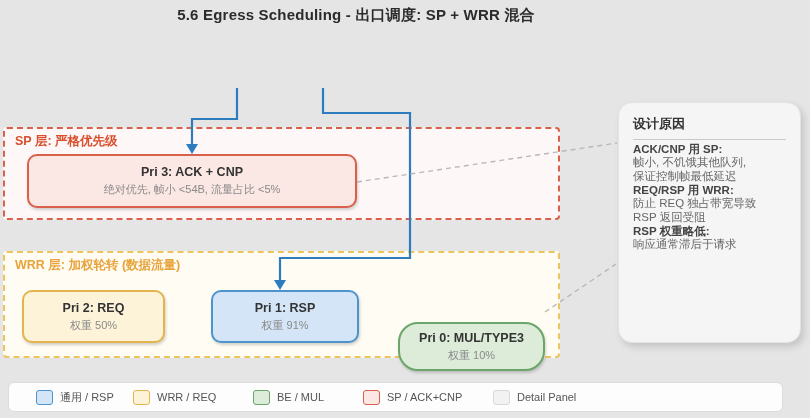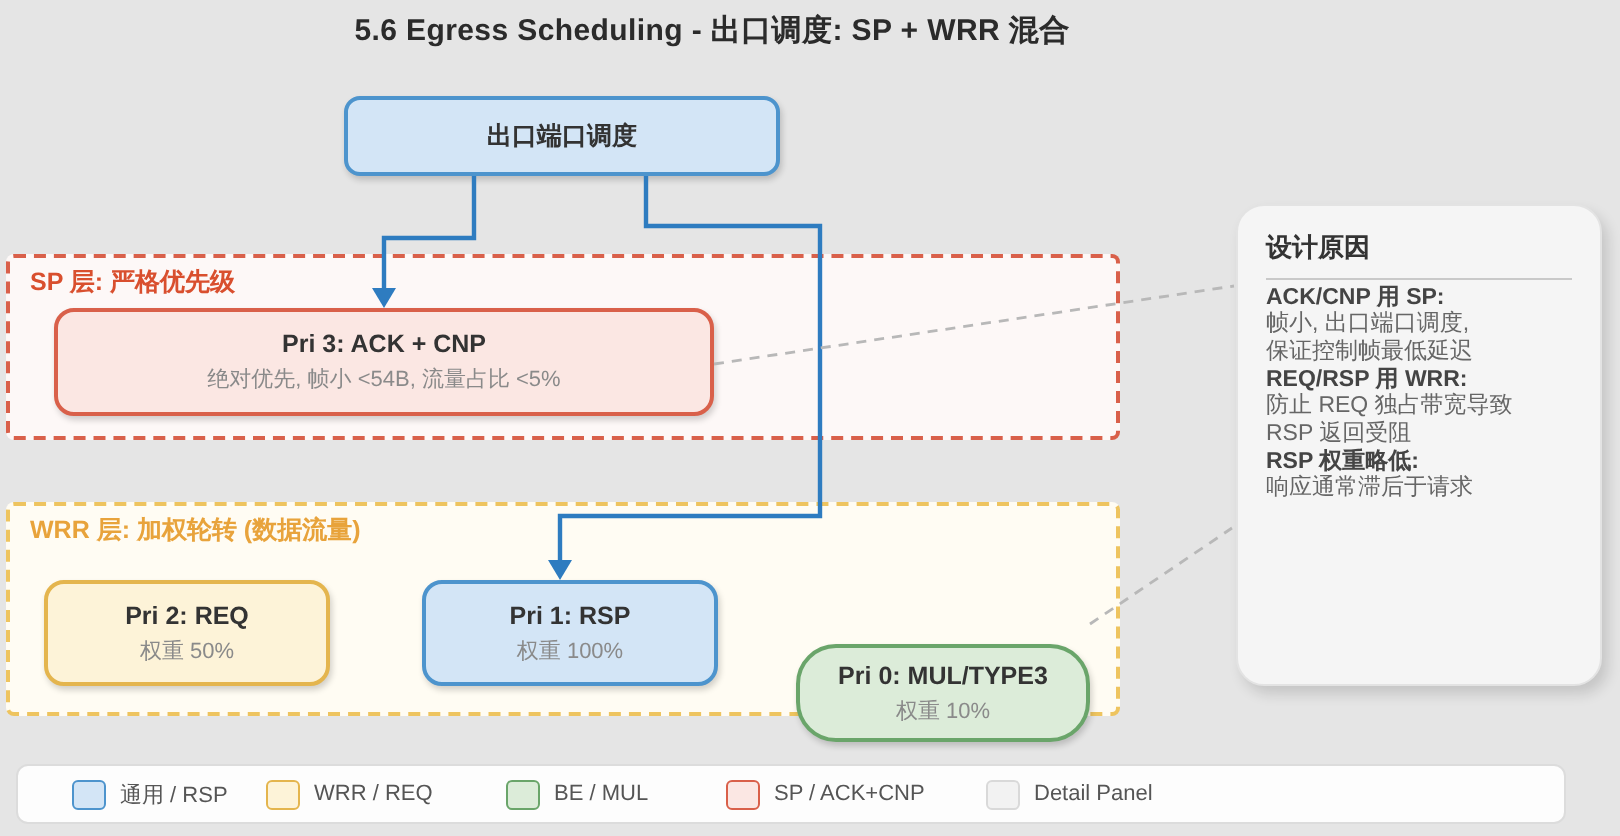--- a/index.html
+++ b/index.html
@@ -87,50 +87,47 @@
 
   <div class="title">5.6 Egress Scheduling - 出口调度: SP + WRR 混合</div>
 
   <div class="layer sp-layer">
     <div class="layer-label sp-label">SP 层: 严格优先级</div>
   </div>
   <div class="layer wrr-layer">
     <div class="layer-label wrr-label">WRR 层: 加权轮转 (数据流量)</div>
   </div>
 
-  <div class="node top-node">
-    <div class="node-title">出口端口调度</div>
-  </div>
 
   <div class="node pri3">
     <div class="node-title">Pri 3: ACK + CNP</div>
     <div class="node-sub">绝对优先, 帧小 &lt;54B, 流量占比 &lt;5%</div>
   </div>
 
   <div class="node pri2">
     <div class="node-title">Pri 2: REQ</div>
     <div class="node-sub">权重 50%</div>
   </div>
 
   <div class="node pri1">
     <div class="node-title">Pri 1: RSP</div>
-    <div class="node-sub">权重 100%</div>
+    <div class="node-sub">权重 91%</div>
   </div>
 
   <div class="node pri0">
     <div class="node-title">Pri 0: MUL/TYPE3</div>
     <div class="node-sub">权重 10%</div>
   </div>
 
   <div class="panel">
     <div class="panel-title">设计原因</div>
     <div class="panel-divider"></div>
     <div class="panel-section">
       <div class="panel-lead">ACK/CNP 用 SP:</div>
-      <div class="panel-line">帧小, 出口端口调度,</div>
+      <div class="panel-line">帧小, 不饥饿其他队列,</div>
       <div class="panel-line">保证控制帧最低延迟</div>
     </div>
     <div class="panel-section">
       <div class="panel-lead">REQ/RSP 用 WRR:</div>
       <div class="panel-line">防止 REQ 独占带宽导致</div>
       <div class="panel-line">RSP 返回受阻</div>
     </div>
     <div class="panel-section">
       <div class="panel-lead">RSP 权重略低:</div>
       <div class="panel-line">响应通常滞后于请求</div>

